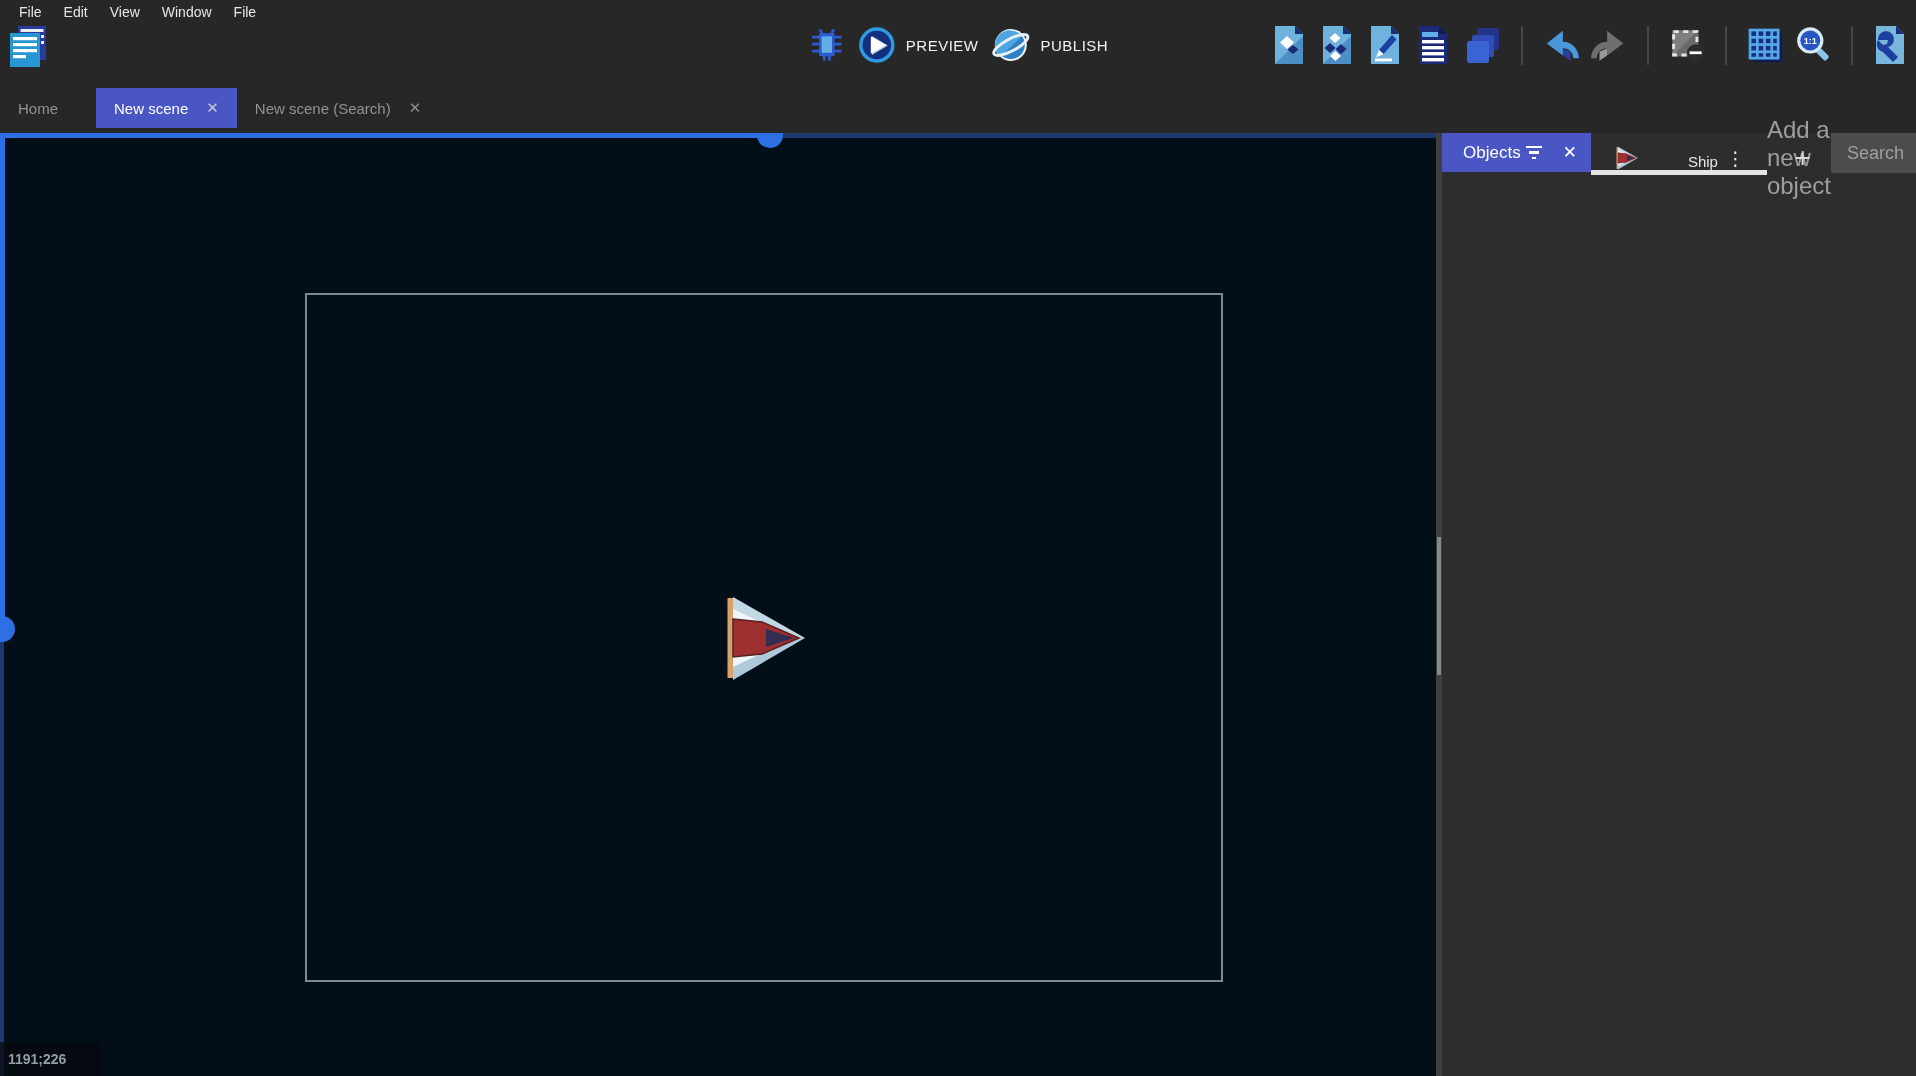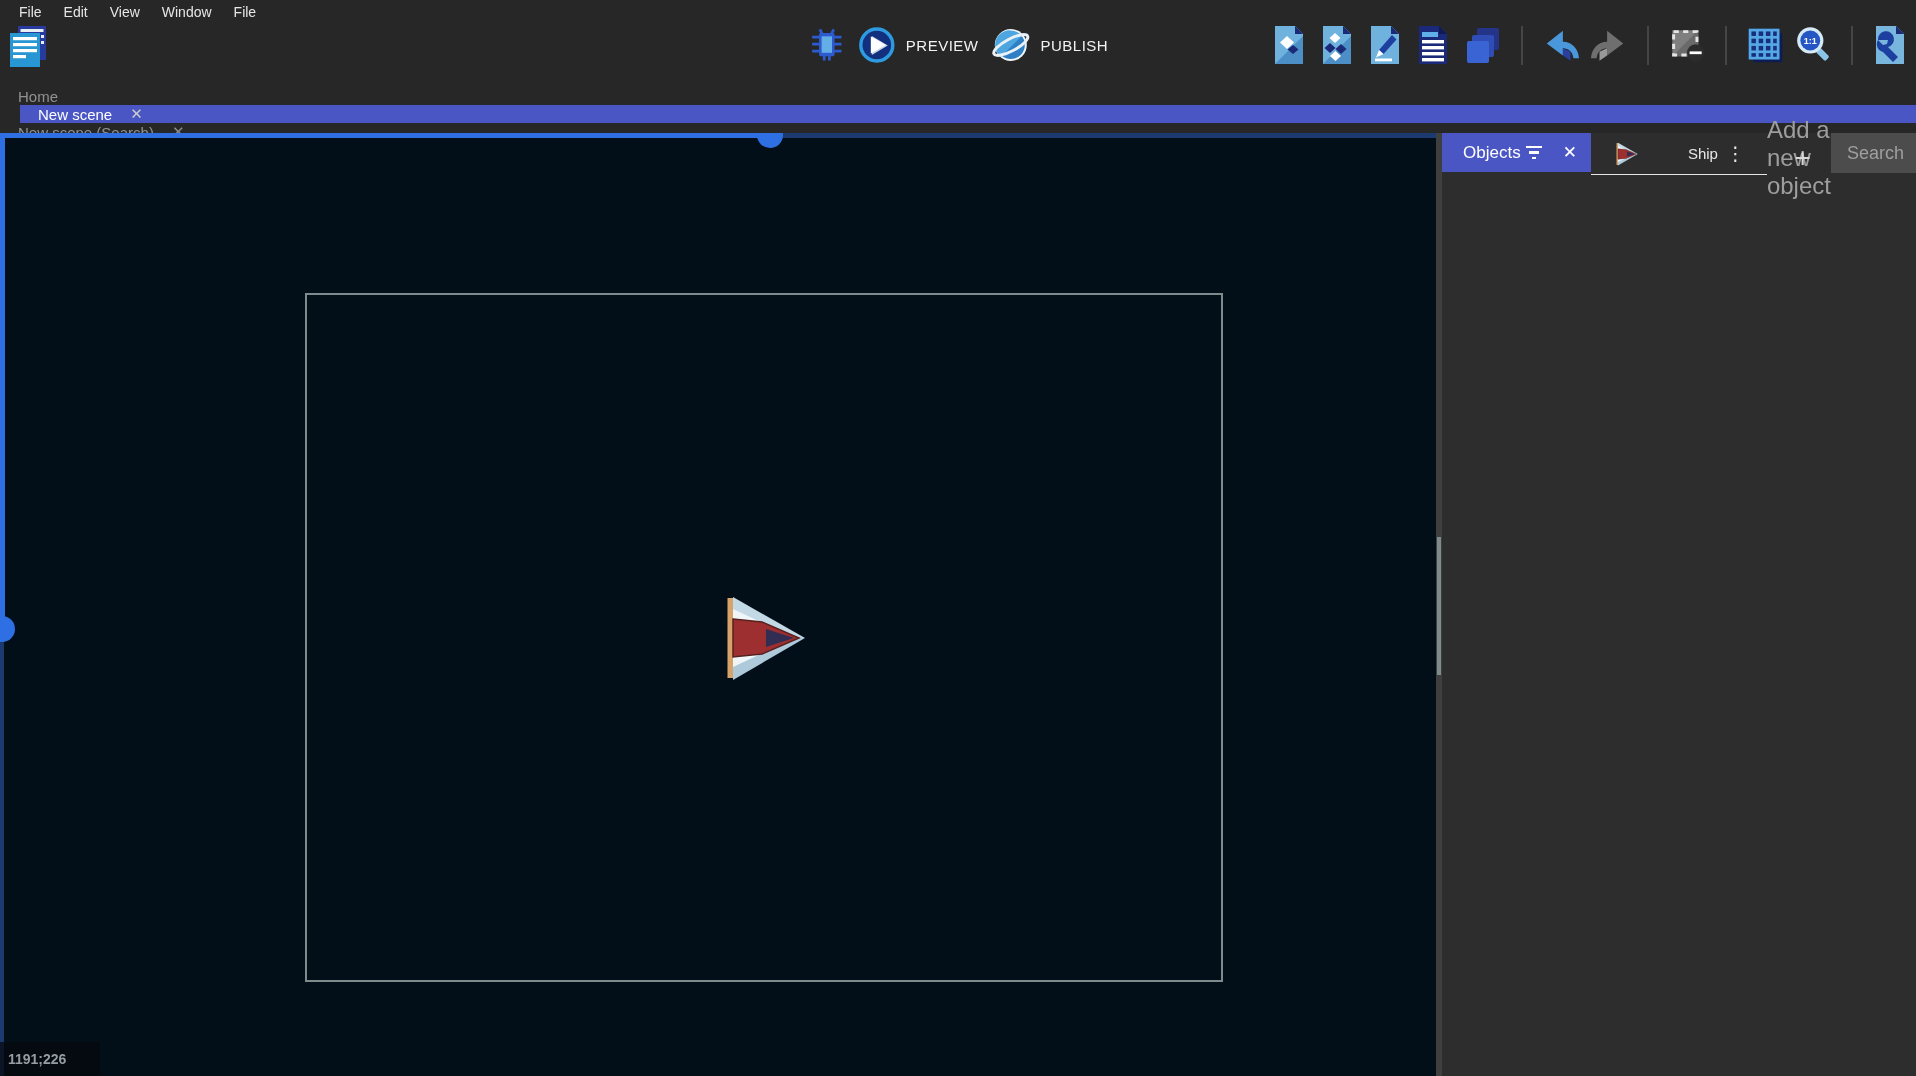--- a/index.html
+++ b/index.html
@@ -17,21 +17,21 @@
   .logo { position:absolute; left:7px; top:10px; width:42px; height:44px; }
   .center-tools { position:absolute; left:50%; top:0; transform:translateX(-50%);
                   height:62px; display:flex; align-items:center; gap:12px; }
   .tool-label { color:#f2f2f2; font-size:15px; letter-spacing:0.5px; }
   .btn-combo { display:flex; align-items:center; gap:10px; cursor:pointer; }
   .right-tools { position:absolute; right:6px; top:0; height:62px; display:flex; align-items:center; gap:10px; }
   .tb-icon { width:38px; height:42px; display:flex; align-items:center; justify-content:flex-start; cursor:pointer; }
   .tb-sep { width:2px; height:40px; background:#454545; margin:0 9px; }
 
   
-  .tabbar { position:absolute; left:0; top:88px; width:100%; height:45px; background:#272727; display:flex;flex-direction:column; }
+  .tabbar { position:absolute; left:0; top:88px; width:100%; height:45px; background:#272727; display:flex; }
   .tab { height:40px; display:flex; align-items:center; padding:0 18px; font-size:15px;
          color:#929292; cursor:pointer; gap:18px; }
   .tab.active { background:#4a56c3; color:#ffffff;margin-left:20px; }
   .tab .closex { font-size:15px; color:#cccccc; cursor:pointer; }
   .tab:not(.active) .closex { color:#8d8d8d; }
 
   
   .main { position:absolute; left:0; top:133px; width:1916px; height:943px; display:flex; }
 
   .canvas { position:relative; width:1436px; height:943px; background:#030f18; overflow:hidden; }
@@ -58,22 +58,22 @@
   .panel { position:relative; width:474px; height:943px; background:#2d2d2d; display:flex; flex-direction:row; }
   .panel-header { height:39px; background:#4a56c3; display:flex; align-items:center; padding:0 14px 0 21px; }
   .panel-title { color:#ffffff; font-size:17px; flex:1; }
   .filter-btn { width:26px; height:26px; display:flex; flex-direction:column; align-items:center;
                 justify-content:center; gap:3px; cursor:pointer; margin-right:16px; }
   .filter-btn .b1 { width:16px; height:2.5px; background:#fff; }
   .filter-btn .b2 { width:10px; height:2.5px; background:#fff; }
   .filter-btn .b3 { width:4px;  height:2.5px; background:#fff; }
   .panel-close { color:#ffffff; font-size:17px; cursor:pointer; }
 
-  .object-row { height:42px; display:flex; align-items:center; padding:0 14px 0 24px;
-                border-bottom:1px solid #e5e5e5; cursor:pointer; }
+  .object-row { height:42px; display:flex; align-items:flex-end; padding:0 14px 0 24px;
+                border-bottom:5px solid #e5e5e5; cursor:pointer; }
   .object-thumb { width:23px; height:24px; margin-right:50px; }
   .object-name { color:#e8e8e8; font-size:15px; flex:1; }
   .row-more { color:#e8e8e8; font-size:19px; letter-spacing:0; cursor:pointer; padding:0 8px; }
 
   .add-row { height:50px; display:flex; align-items:center; justify-content:center;
              position:relative; cursor:pointer; }
   .add-label { color:#9e9e9e; font-size:24px; }
   .add-plus { position:absolute; right:20px; color:#d8d8d8; font-size:28px; font-weight:300;
               line-height:1; cursor:pointer; }
 

